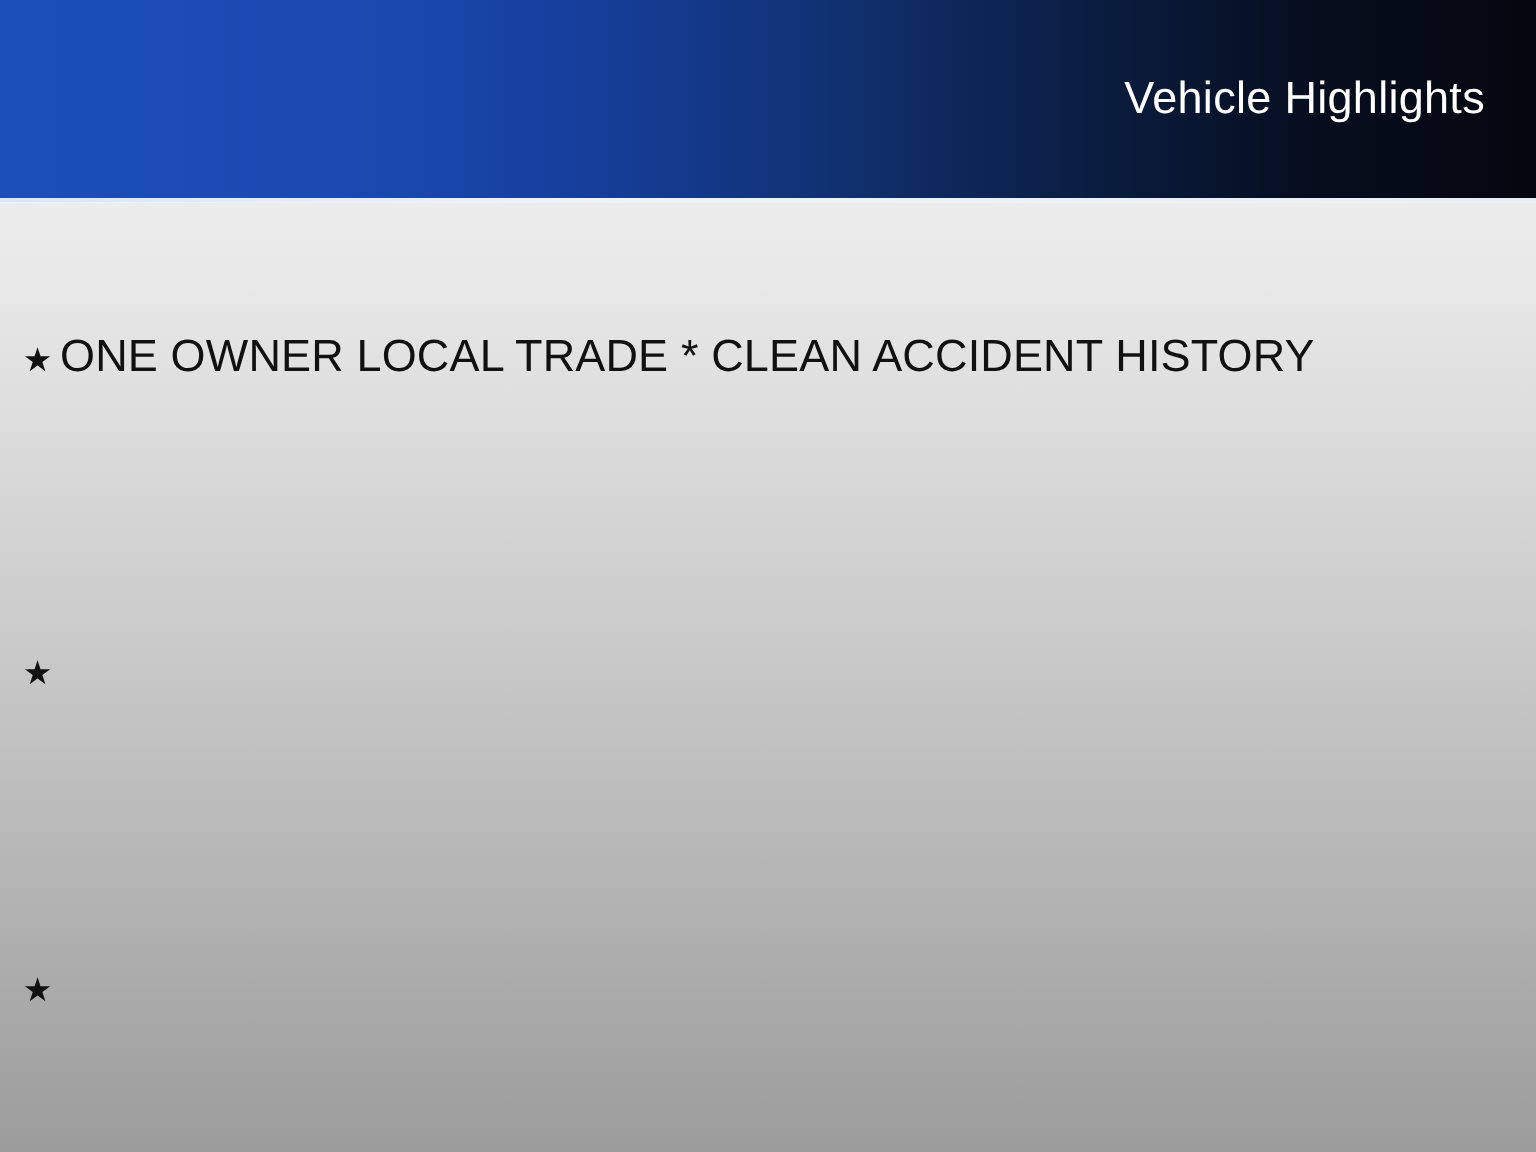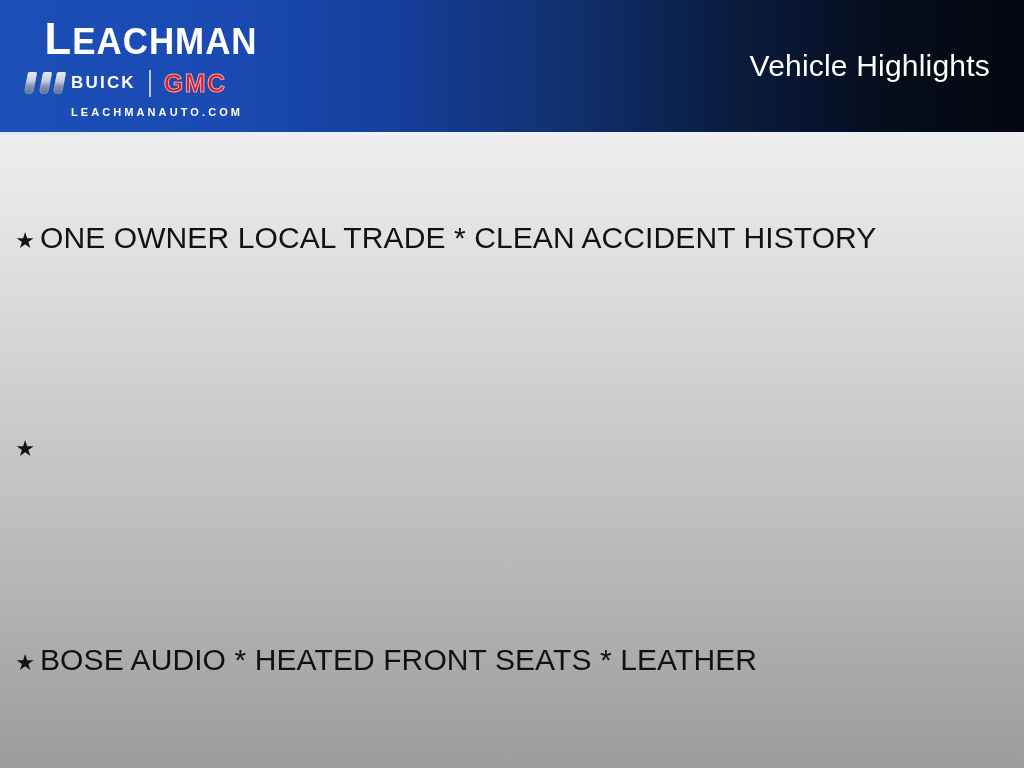--- a/index.html
+++ b/index.html
@@ -208,55 +208,37 @@
     font-weight: normal;
   }
 </style>
 </head>
 <body>
 
 <div id="page">
 
   <div class="header">
 
-    <div class="logo-block">
-
-      <div class="logo-leachman"><span class="lead-cap">L</span><span class="small-cap">EACHMAN</span></div>
-
-      <div class="logo-brandrow">
-        <span class="buick-emblem">
-          <span class="shield"></span>
-          <span class="shield"></span>
-          <span class="shield"></span>
-        </span>
-        <span class="buick-word">BUICK</span>
-        <span class="brand-divider"></span>
-        <span class="gmc-word">GMC</span>
-      </div>
-
-      <div class="logo-url">LEACHMANAUTO.COM</div>
-    </div>
 
     <div class="header-title">Vehicle Highlights</div>
   </div>
   <div class="header-underline"></div>
 
   <div class="body-area">
     <ul class="highlights">
 
       <li class="highlight-item pos-0">
         <span class="star-icon">★</span>
         <span class="highlight-text">ONE OWNER LOCAL TRADE * CLEAN ACCIDENT HISTORY</span>
       </li>
 
       <li class="highlight-item pos-1">
         <span class="star-icon">★</span>
       </li>
 
       <li class="highlight-item pos-2">
         <span class="star-icon">★</span>
-        <span class="highlight-text">BOSE AUDIO * HEATED FRONT SEATS * LEATHER</span>
       </li>
 
     </ul>
   </div>
 
 </div>
 
 </body></html>

